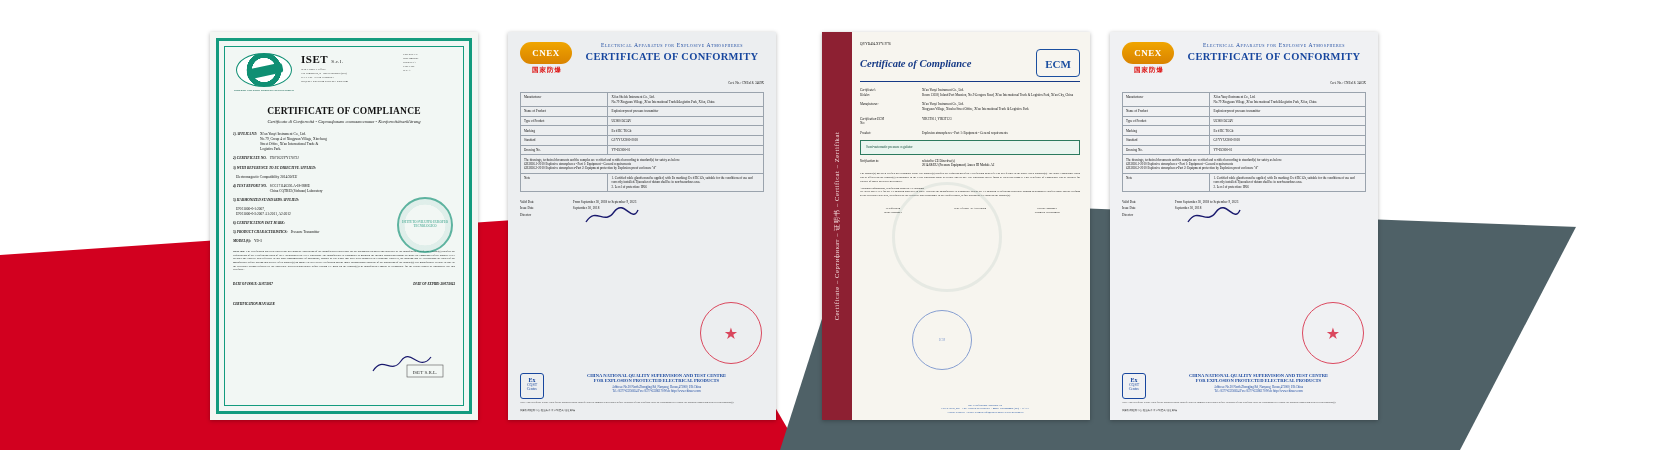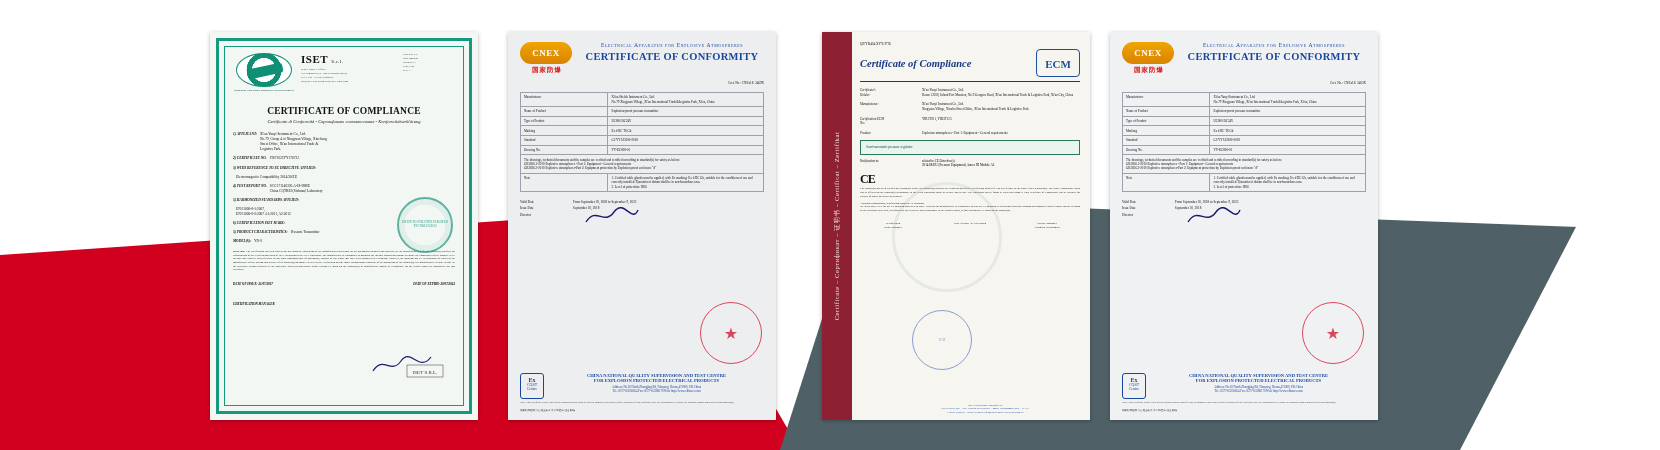--- a/index.html
+++ b/index.html
@@ -454,21 +454,20 @@
       </div>
 
       <div class="c3-greenbox">Semi-automatic pressure regulator</div>
 
       <div class="c3-gr" style="font-size:3.2px;">
         <div class="c3-gk">Verification to:</div>
         <div class="c3-gv" style="white-space: pre-line;">related to CE Directive(s)
 2014/68/EU (Pressure Equipment)  Annex III Module A2</div>
       </div>
 
-      <div class="c3-ce">CE</div>
       <div class="c3-note">The product(s) has been verified on a voluntary basis. The product(s) satisfies the requirements of the Certification Mark of ECM in reference to the above listed Standard(s). The above Compliance Mark can be affixed on the product(s) accordingly to the ECM regulation about its release and its use. The regulation can be found at www.entecerma.it. This Certificate of Compliance can be checked for validity of annex on www.entecerma.it.</div>
       <div class="c3-note" style="margin-top: 3px; white-space: pre-line;">Additional information, clarification about the CE marking:
 We attest that a TCF for the CE marking process is in place. Whereas the manufacturer is responsible to start the CE marking Certification Procedure through an appointed Notified Body and the perform all the necessary activities, as required by the Directive and accordingly to the Notified Body, before placing the CE mark on the product(s).</div>
 
       <div class="c3-sigrow">
         <div class="c3-sigcol" style="white-space: pre-line;">Certification
 Body Manager</div>
         <div class="c3-date">
           <span>Date of issue</span>
           <span>30 April 2024</span>

